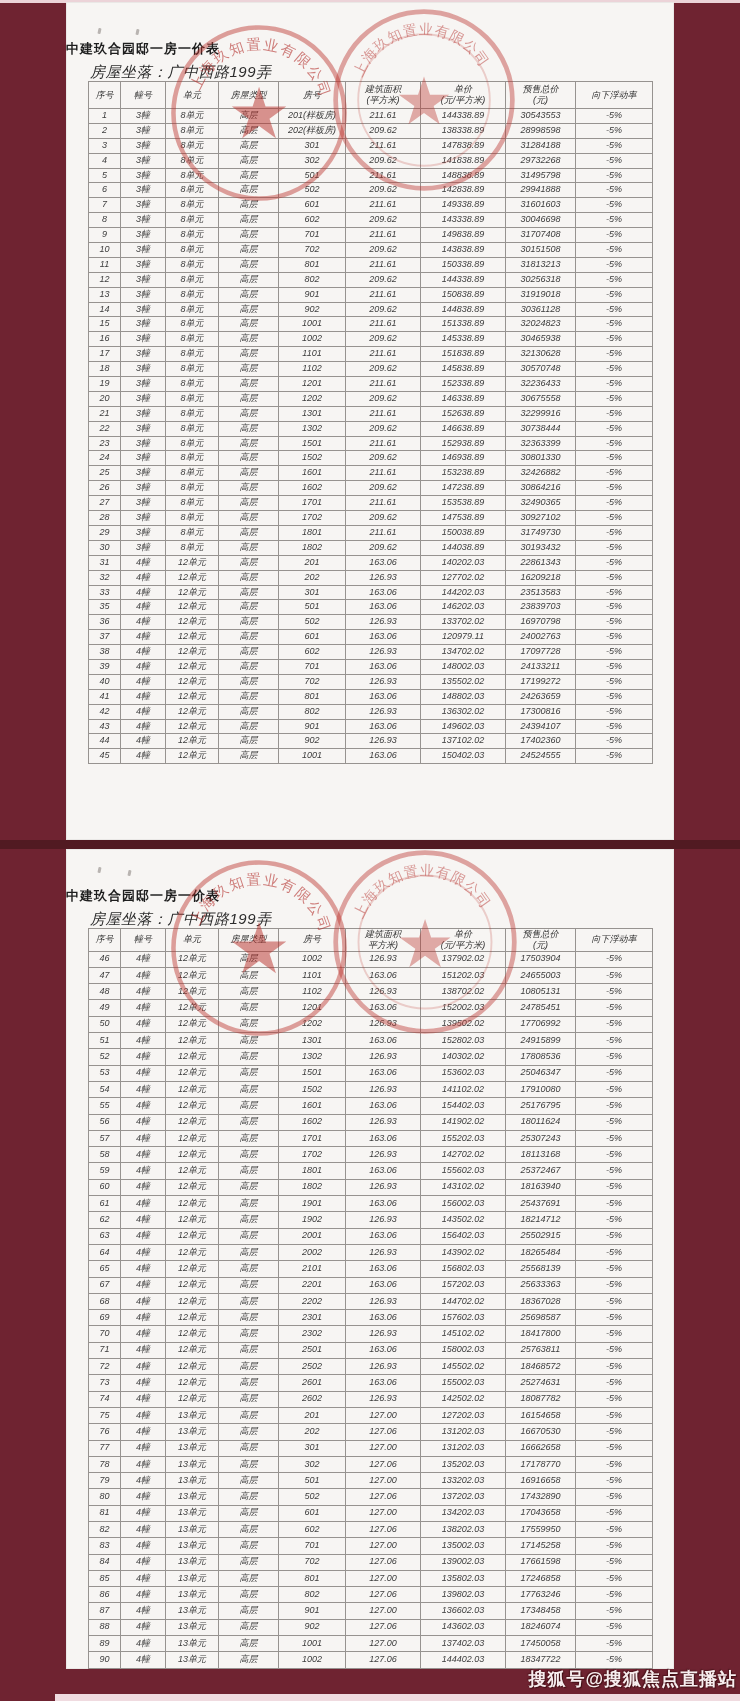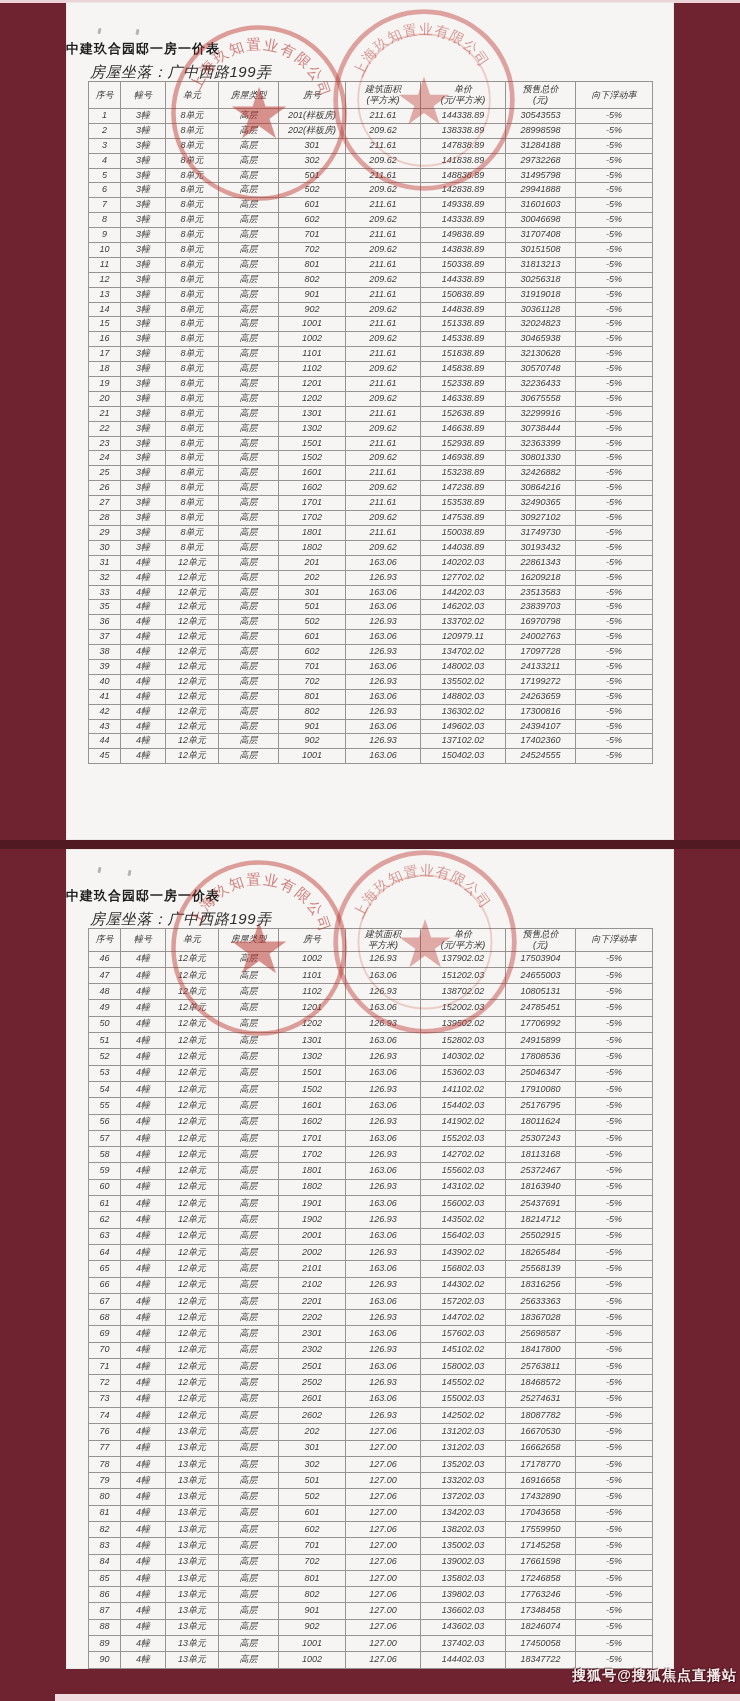--- a/index.html
+++ b/index.html
@@ -38,21 +38,21 @@
   }
   .p2 .price-table th{height:21px;}
   .price-table td{font-size:9px;line-height:1.1;height:13.9px;}
   .p2 .price-table td{height:15.3px;}
   .speck{position:absolute;width:3px;height:6px;background:#b9b4b1;border-radius:1px;transform:rotate(12deg);z-index:2;}
   .stamp{position:absolute;z-index:4;pointer-events:none;}
   .stamp text{font-family:"DejaVu Sans",sans-serif;}
   .stamp.blurry{filter:blur(0.7px);opacity:.85;}
   .watermark{
     position:absolute;top:1667px;right:3px;z-index:6;
-    font-size:14px;font-weight:bold;color:#f7edee;letter-spacing:1px;
+    font-size:18px;font-weight:bold;color:#f7edee;letter-spacing:1px;
     text-shadow:1px 1px 1px rgba(58,12,17,.9),-1px -1px 1px rgba(58,12,17,.6);
   }
 </style>
 </head>
 <body>
 
 <div class="edge-strip top"></div>
 
 <div class="panel p1">
   <div class="speck" style="left:32px;top:26px;"></div>
@@ -874,31 +874,20 @@
           <td>4幢</td>
           <td>12单元</td>
           <td>高层</td>
           <td>2101</td>
           <td>163.06</td>
           <td>156802.03</td>
           <td>25568139</td>
           <td>-5%</td>
         </tr>
         <tr>
-          <td>66</td>
-          <td>4幢</td>
-          <td>12单元</td>
-          <td>高层</td>
-          <td>2102</td>
-          <td>126.93</td>
-          <td>144302.02</td>
-          <td>18316256</td>
-          <td>-5%</td>
-        </tr>
-        <tr>
           <td>67</td>
           <td>4幢</td>
           <td>12单元</td>
           <td>高层</td>
           <td>2201</td>
           <td>163.06</td>
           <td>157202.03</td>
           <td>25633363</td>
           <td>-5%</td>
         </tr>
@@ -970,20 +959,31 @@
         </tr>
         <tr>
           <td>74</td>
           <td>4幢</td>
           <td>12单元</td>
           <td>高层</td>
           <td>2602</td>
           <td>126.93</td>
           <td>142502.02</td>
           <td>18087782</td>
+          <td>-5%</td>
+        </tr>
+        <tr>
+          <td>75</td>
+          <td>4幢</td>
+          <td>13单元</td>
+          <td>高层</td>
+          <td>201</td>
+          <td>127.00</td>
+          <td>127202.03</td>
+          <td>16154658</td>
           <td>-5%</td>
         </tr>
         <tr>
           <td>76</td>
           <td>4幢</td>
           <td>13单元</td>
           <td>高层</td>
           <td>202</td>
           <td>127.06</td>
           <td>131202.03</td>

